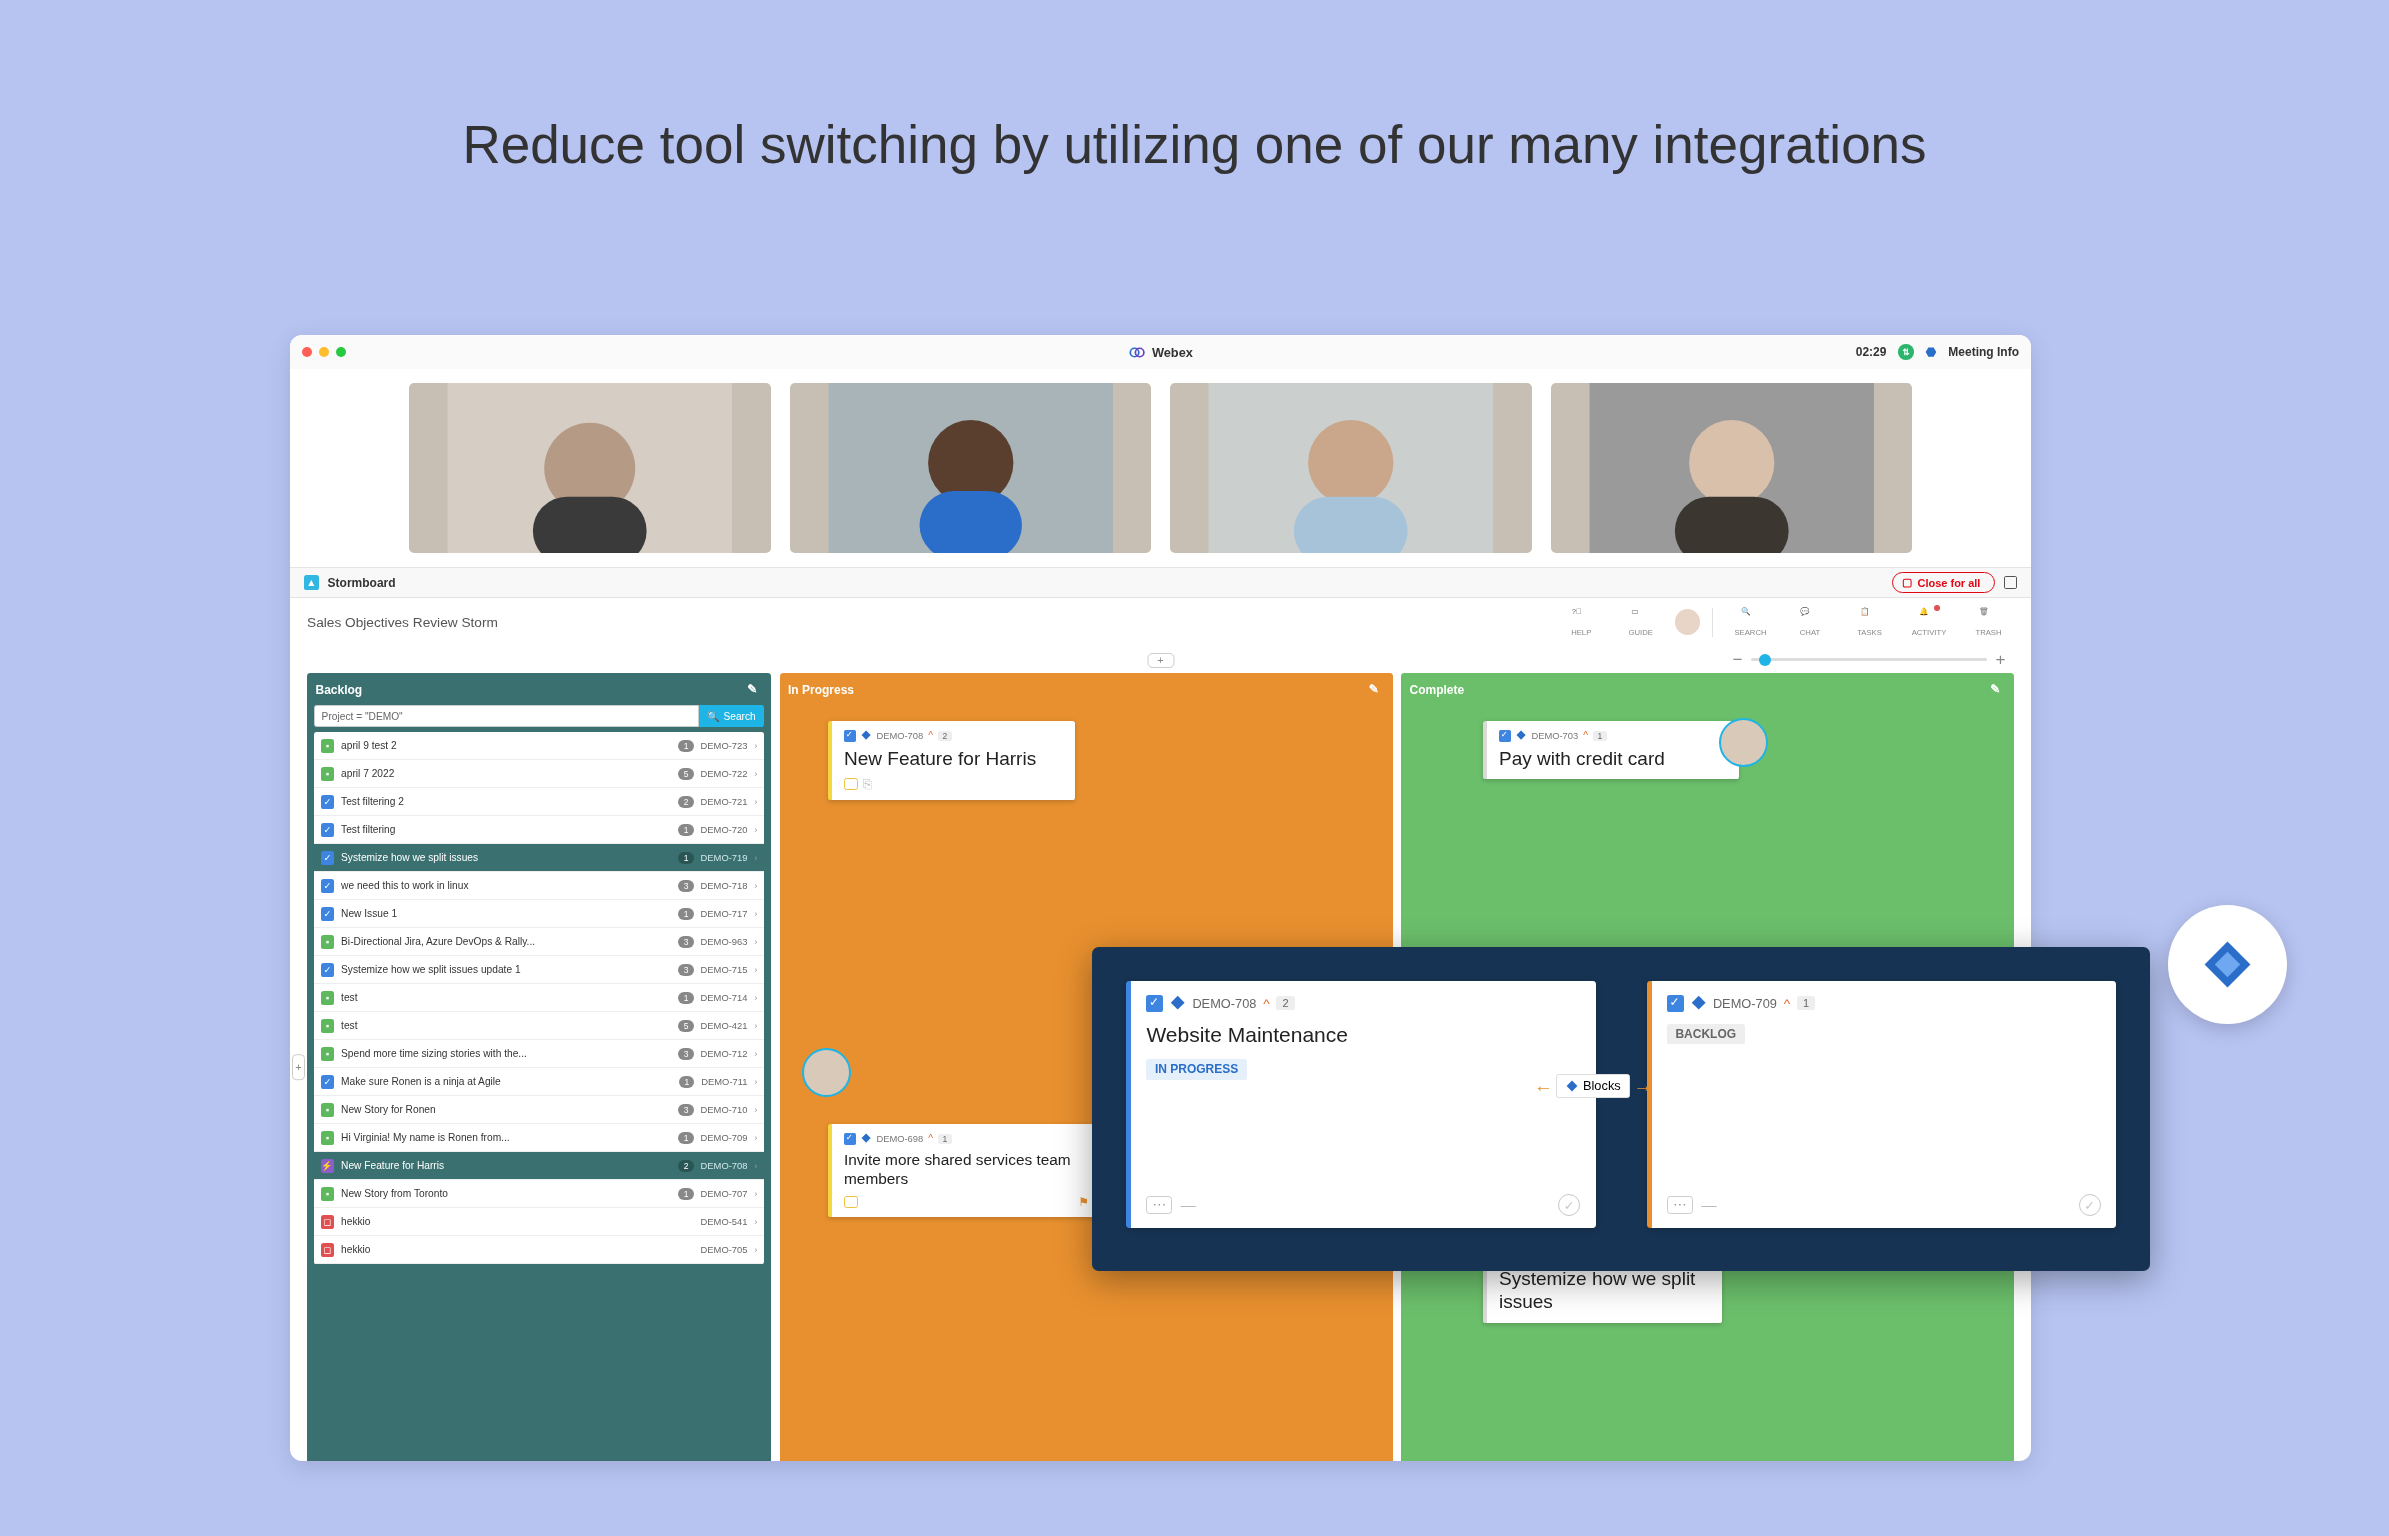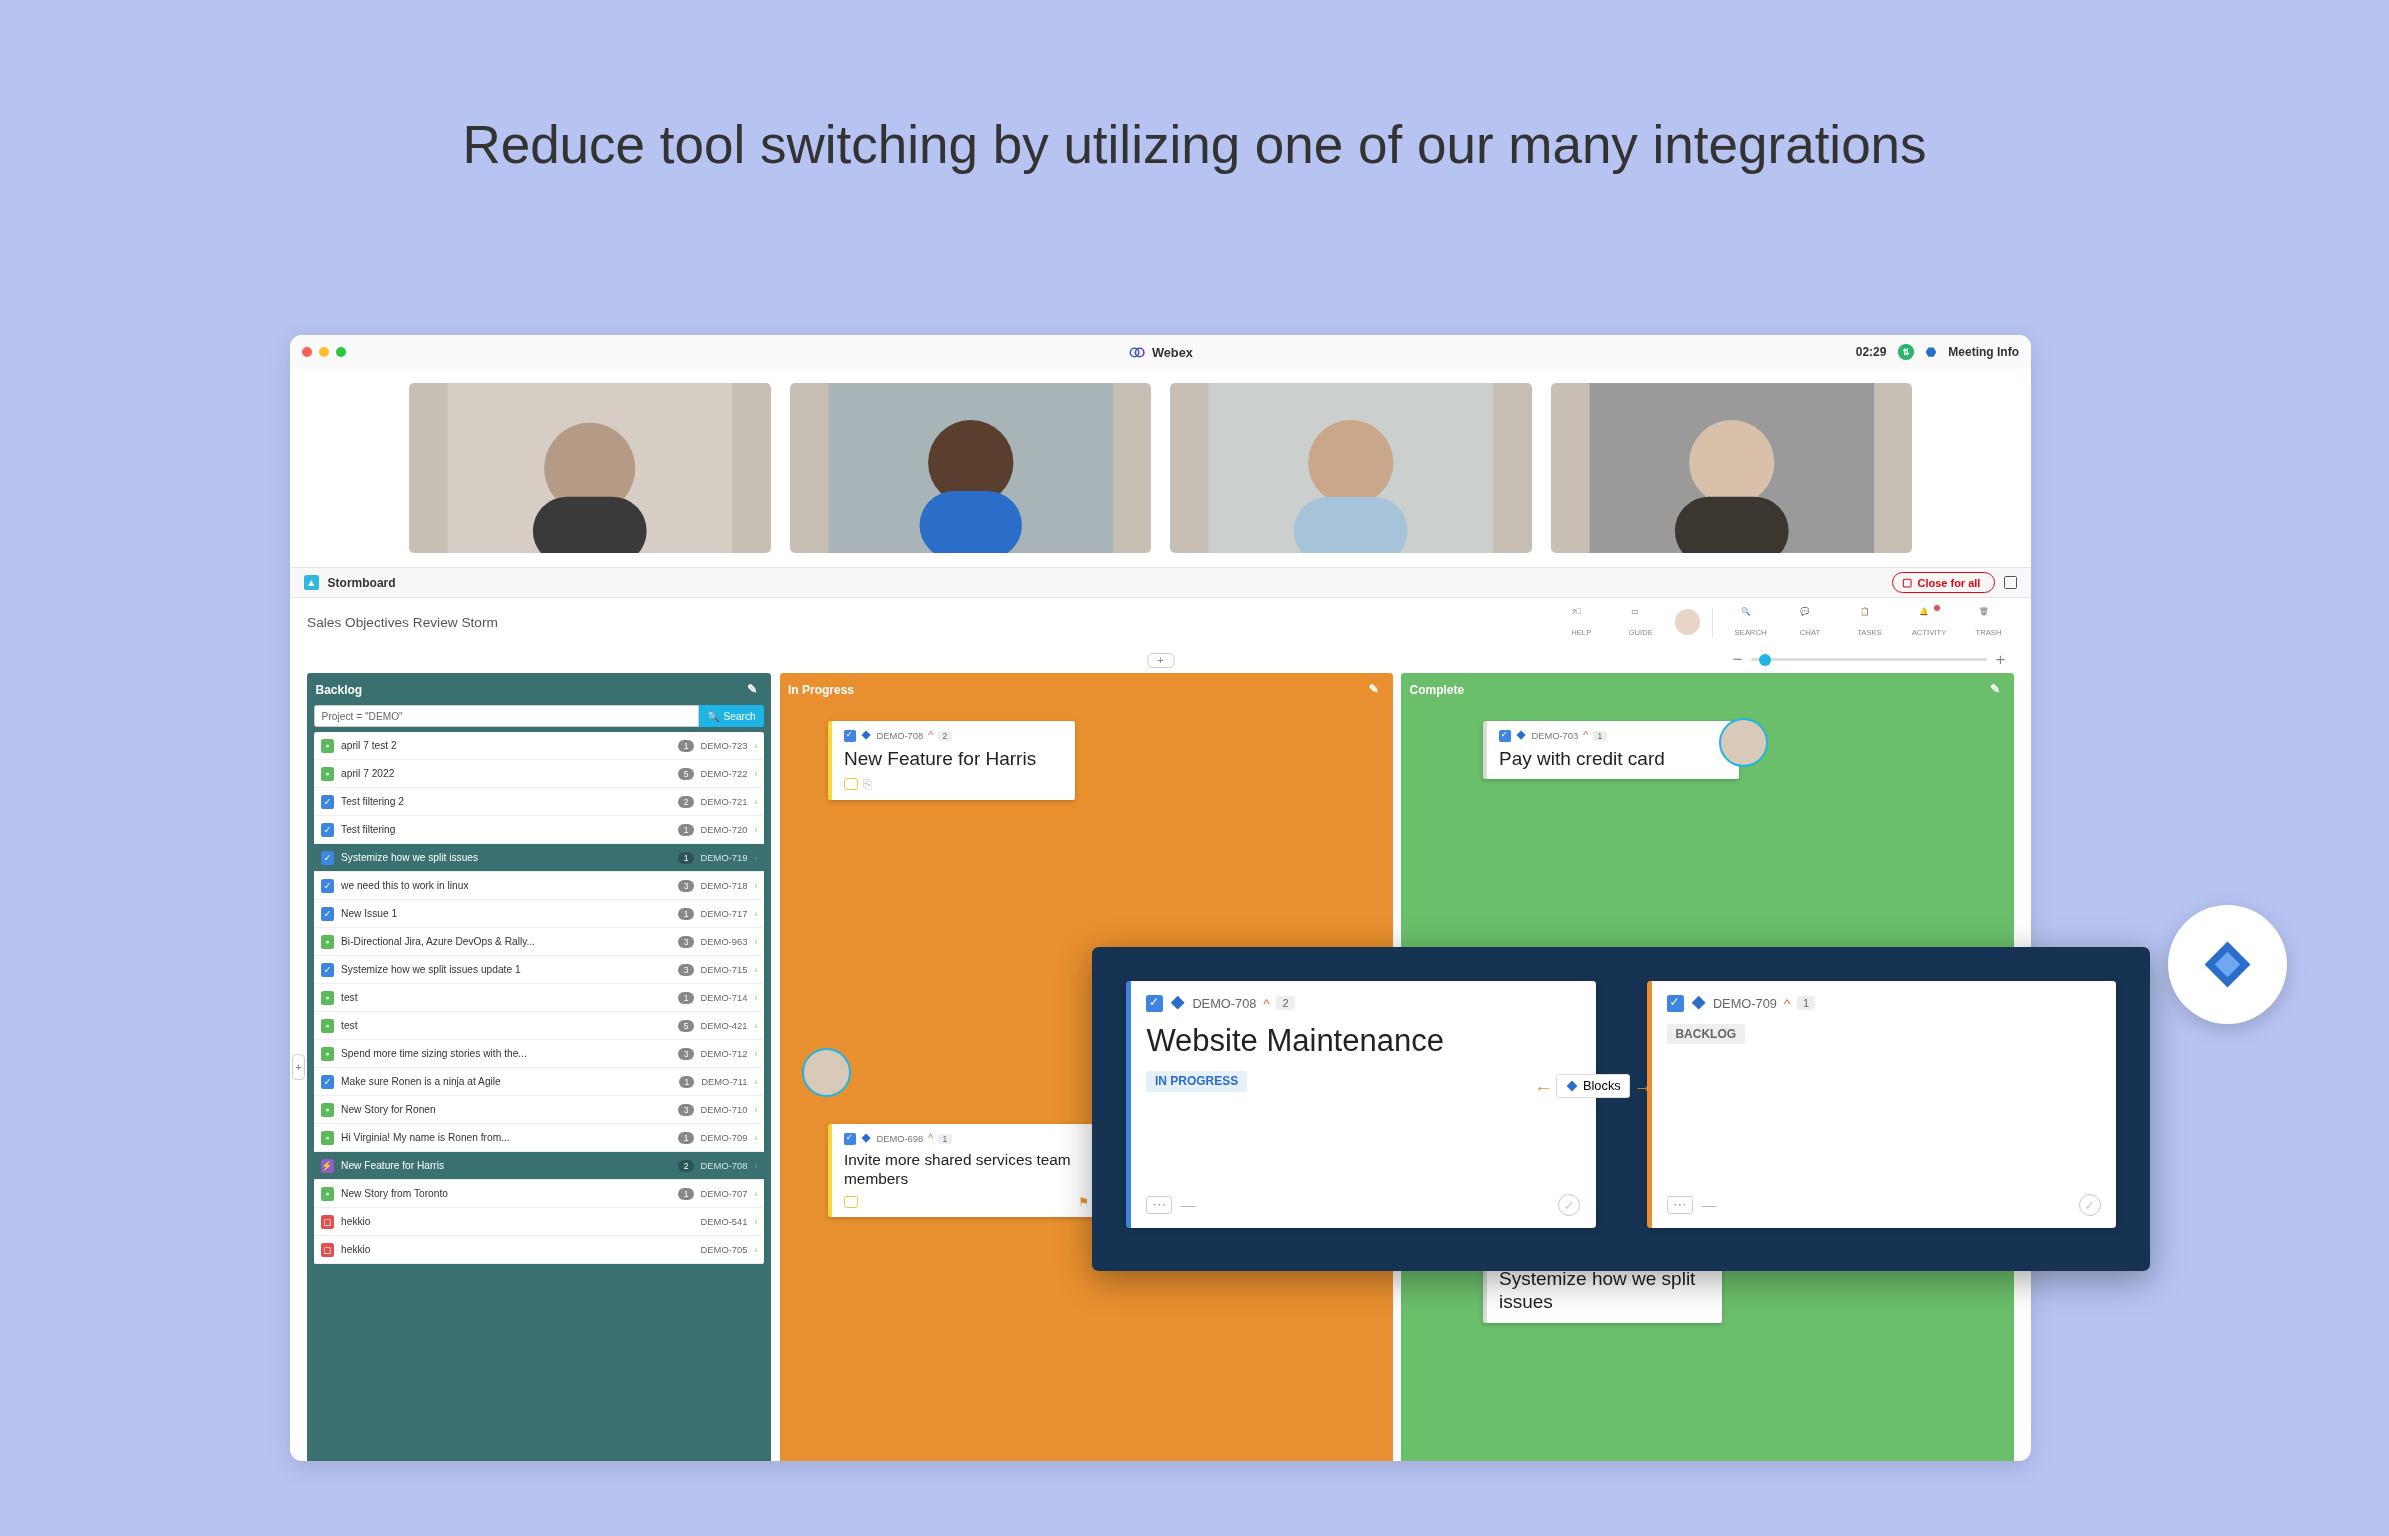--- a/index.html
+++ b/index.html
@@ -86,21 +86,21 @@
 
 
 .pop{position:absolute;top:947px;left:1092px;width:1058px;height:324px;background:#173353;border-radius:6.8px;box-shadow:0 8.5px 34px rgba(0,0,0,.35);padding:34px;display:flex;gap:51px;align-items:flex-start}
 .pcard{flex:1;background:#fff;border-radius:3.4px;padding:13.7px 15.4px;position:relative;height:247px;border-left:5.1px solid #fff;box-shadow:0 1.7px 6.8px rgba(0,0,0,.2)}
 .pcard.blue{border-left-color:#3d85e0}.pcard.orange{border-left-color:#e8902f}
 .pmeta{display:flex;align-items:center;gap:6.8px;font-size:12.8px;color:#666}
 .pmeta .cb{width:17px;height:17px;background:#3d85e0;border-radius:2.6px;position:relative}
 .pmeta .cb:after{content:"✓";color:#fff;font-size:12px;position:absolute;top:0;left:2.6px}
 .pmeta .pr{color:#e06a2f;font-size:13.7px}
 .pmeta .num{background:#eee;color:#666;border-radius:2.6px;padding:0.9px 6px;font-size:11px}
-.ptitle{font-size:31px;color:#222;margin-top:10.2px;line-height:1.2}
+.ptitle{font-size:21px;color:#222;margin-top:10.2px;line-height:1.2}
 .pstatus{display:inline-block;margin-top:12px;padding:3.4px 8.5px;font-size:12px;font-weight:700;border-radius:2.6px}
 .pstatus.prog{background:#e6f0fb;color:#2a6ec9}.pstatus.back{background:#eee;color:#666}
 .pfoot{position:absolute;bottom:12px;left:15.4px;right:15.4px;display:flex;align-items:center;gap:8.5px;color:#bbb;font-size:15.4px}
 .pfoot .more{border:0.9px solid #ccc;border-radius:3.4px;padding:0 5.1px;color:#999;font-size:13.7px;line-height:15.4px}
 .pfoot .ok{margin-left:auto;width:22px;height:22px;border:1.7px solid #c8c8c8;border-radius:50%;display:flex;align-items:center;justify-content:center;color:#c8c8c8;font-size:12.8px}
 .blocks{position:absolute;top:1074px;left:1534px;display:flex;align-items:center;gap:3.4px;z-index:5}
 .blocks .lbl{background:#fff;border:0.9px solid #ddd;border-radius:2.6px;padding:3.4px 8.5px;font-size:12.8px;display:flex;align-items:center;gap:5.1px}
 .blocks .arr{color:#e8902f;font-size:19px}
 
 .bigcircle{position:absolute;top:905px;left:2168px;width:119px;height:119px;border-radius:50%;background:#fff;box-shadow:0 5.1px 20.5px rgba(0,0,0,.18);display:flex;align-items:center;justify-content:center}
@@ -233,21 +233,21 @@
         <div class="bsearch">
           <input value="Project = &quot;DEMO&quot;" style="">
           <button>
               <span>🔍</span>
               <span>Search</span>
             </button>
         </div>
         <div class="blist" id="blist">
             <div class="brow">
               <span class="chip story">▪</span>
-  <span class="t">april 7 test 2</span>
+  <span class="t">april 9 test 2</span>
   <span class="pill">1</span>
   <span class="did">DEMO-723</span>
   <span class="chev">›</span>
             </div>
             <div class="brow">
               <span class="chip story">▪</span>
   <span class="t">april 7 2022</span>
   <span class="pill">5</span>
   <span class="did">DEMO-722</span>
   <span class="chev">›</span>

